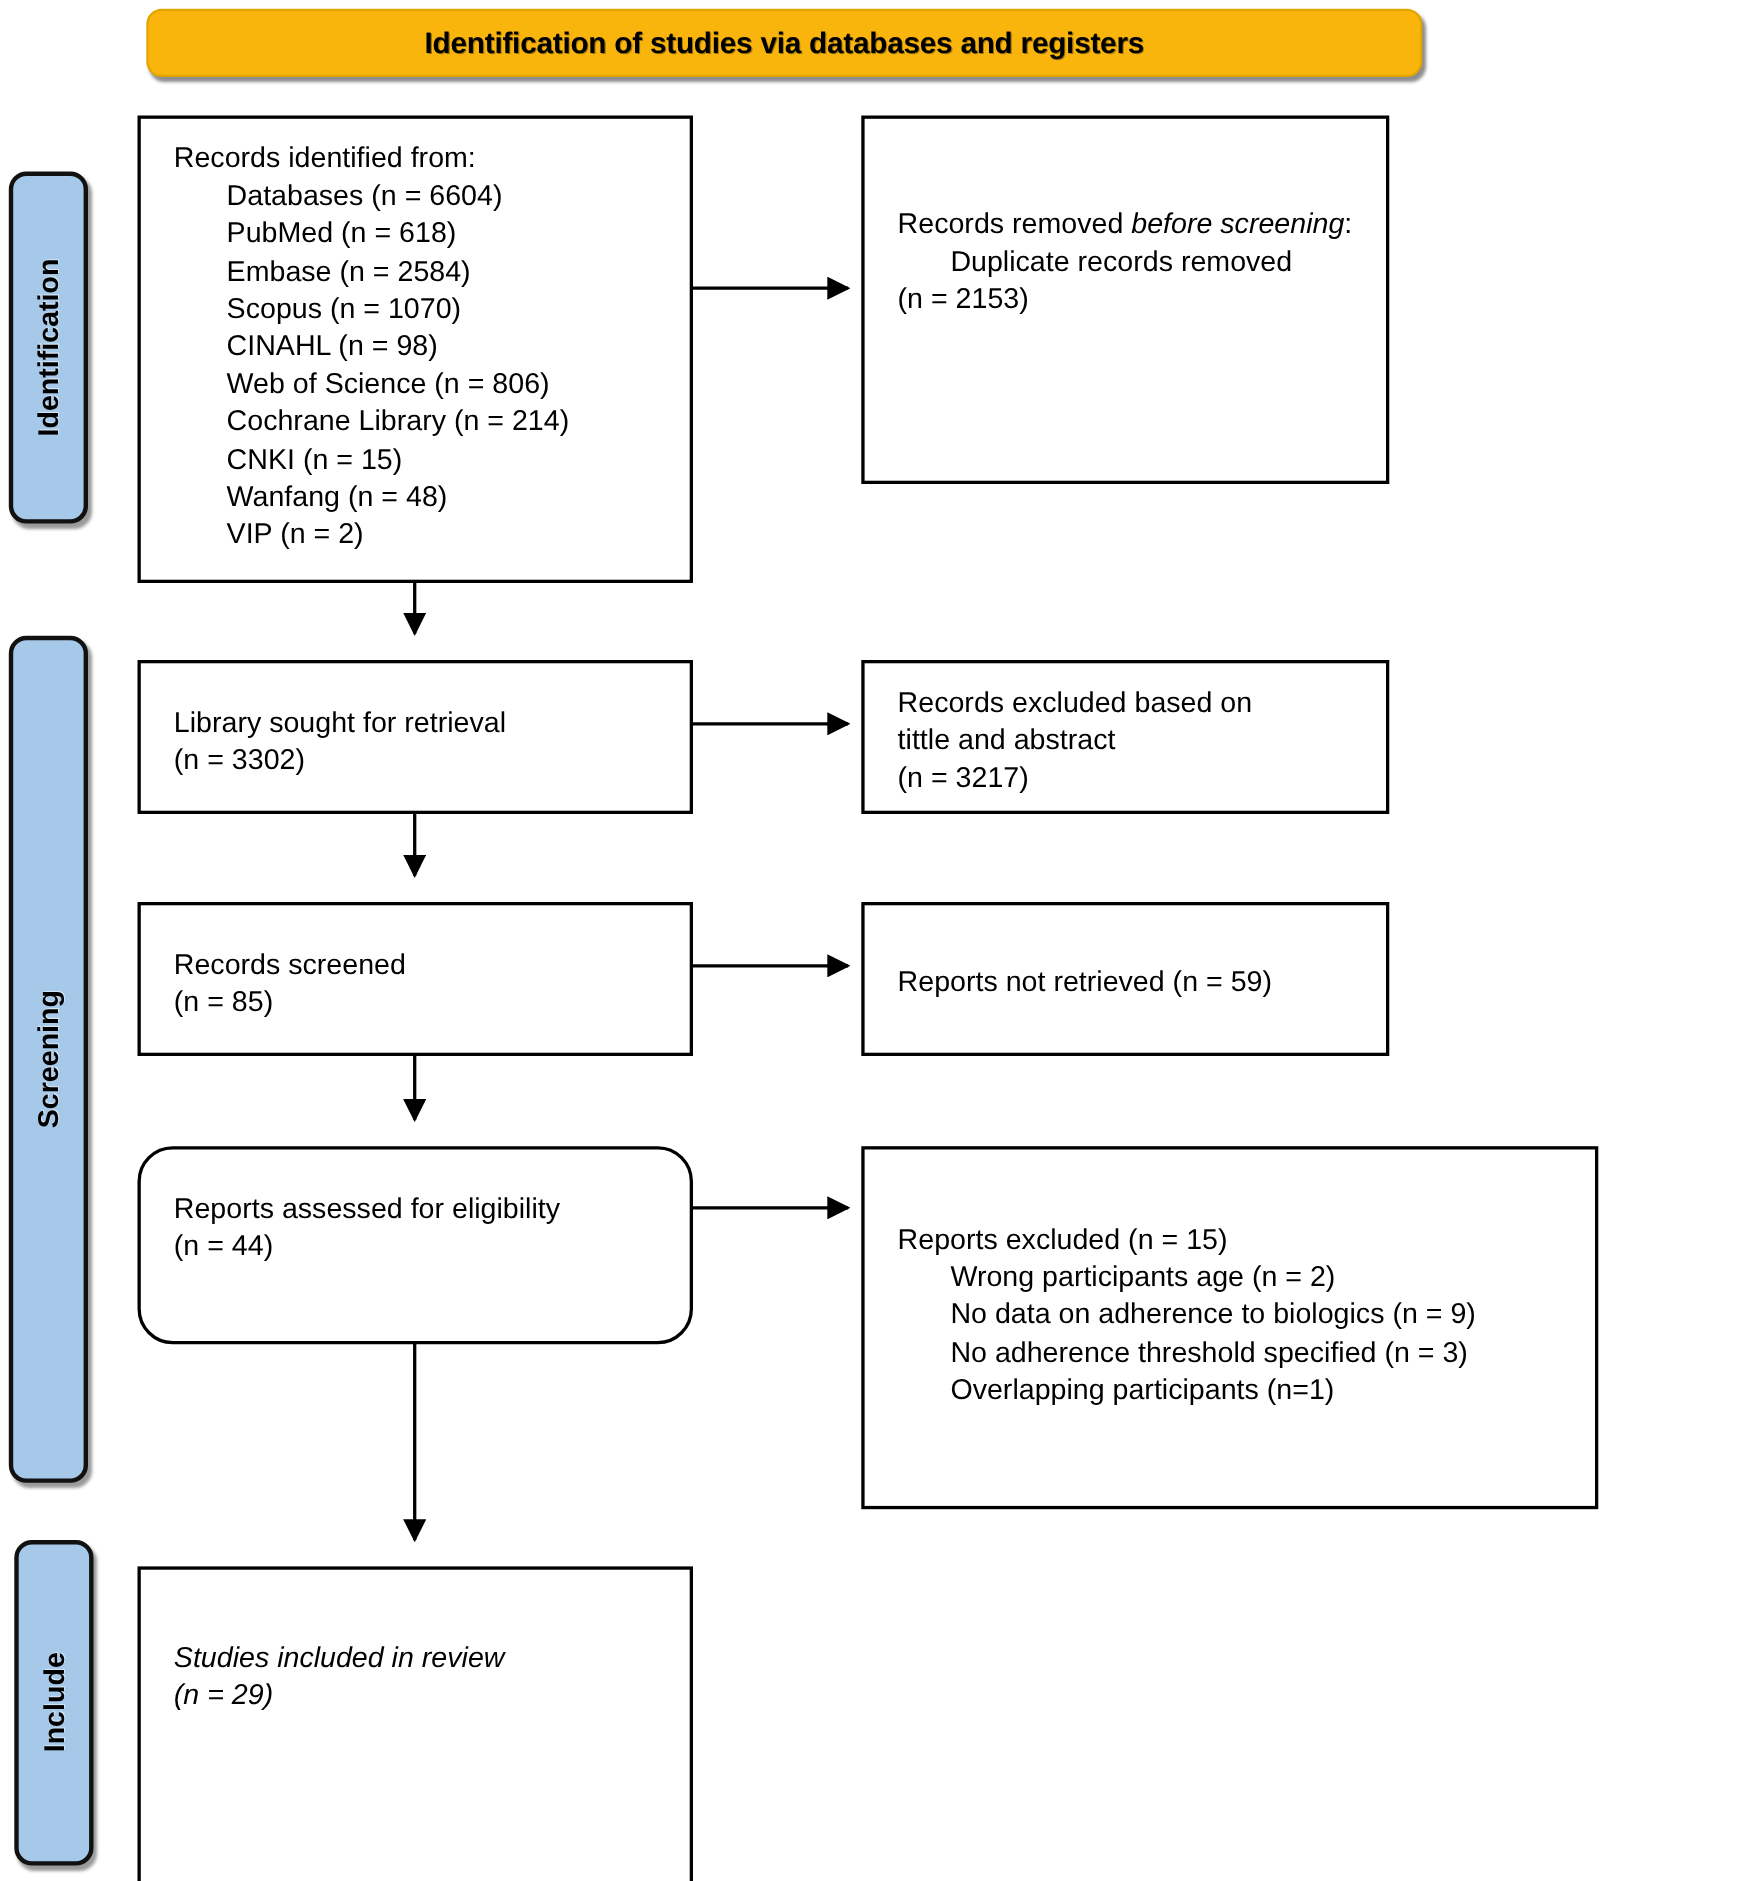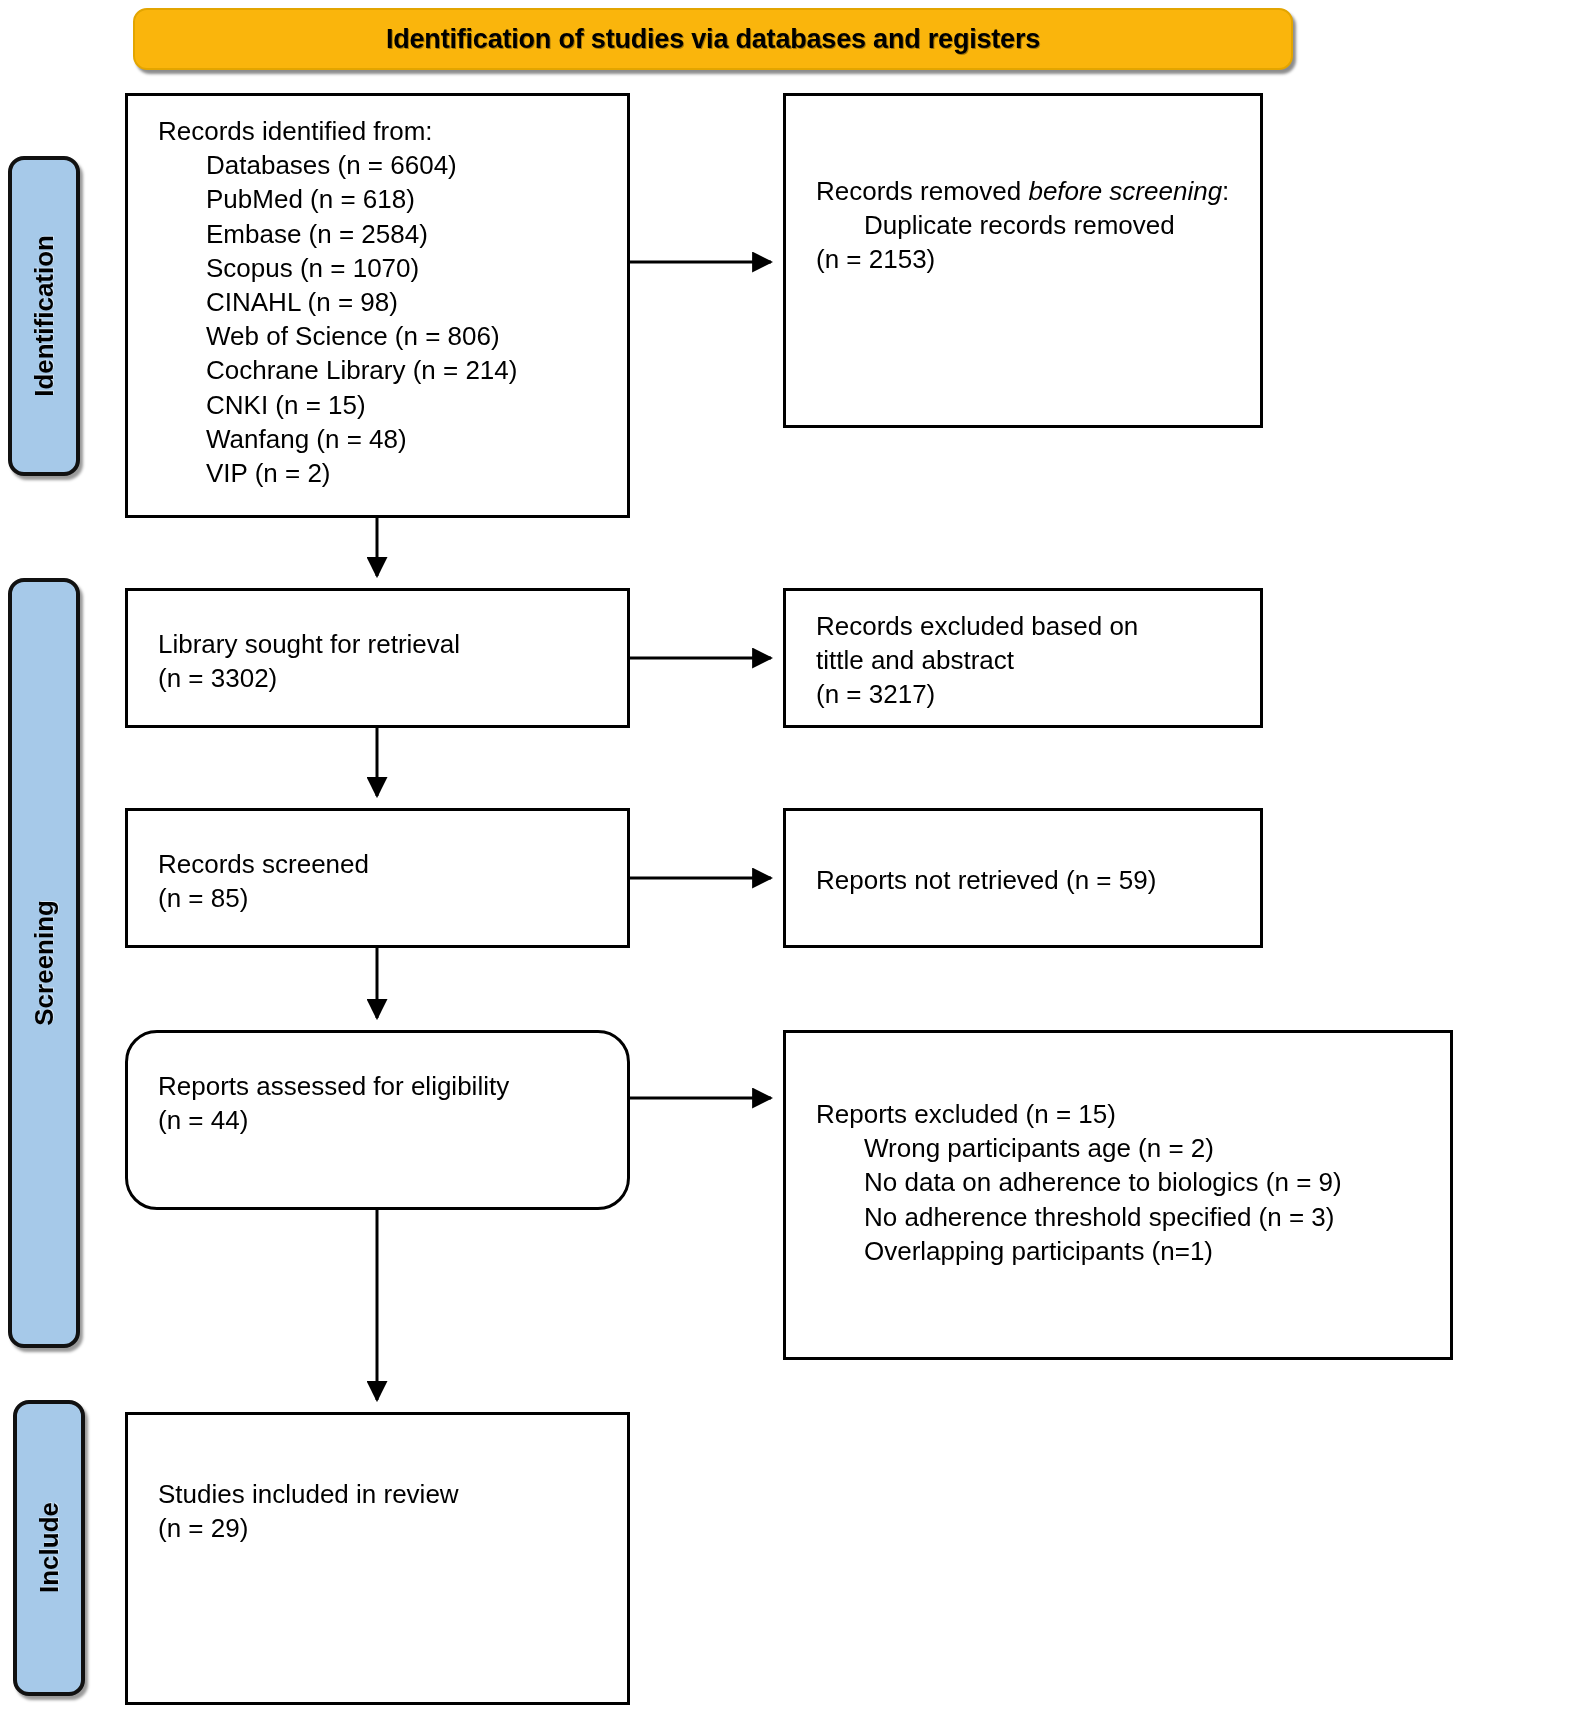--- a/index.html
+++ b/index.html
@@ -72,20 +72,21 @@
   .stage-identification { left: 8px;  top: 156px;  width: 72px;  height: 320px; }
   .stage-screening      { left: 8px;  top: 578px;  width: 72px;  height: 770px; }
   .stage-include        { left: 13px; top: 1400px; width: 72px;  height: 296px; }
 
   
   .box {
     position: absolute;
     background: #ffffff;
     border: 3px solid #000000;
     padding: 0;
+    margin-top: 12px;
   }
   .box-inner {
     padding: 18px 16px 10px 30px;
     font-size: 26px;
     line-height: 1.315;
     color: #000000;
   }
   .box-line { white-space: nowrap; }
   .indent   { padding-left: 48px; }
   .ital     { font-style: italic; }
@@ -100,21 +101,21 @@
   .box-excluded     { left: 783px; top: 1030px; width: 670px; height: 330px; }
   .box-included     { left: 125px; top: 1412px; width: 505px; height: 293px; }
 
   .box-removed  .box-inner { padding-top: 78px; }
   .box-sought   .box-inner,
   .box-screened .box-inner,
   .box-assessed .box-inner { padding-top: 36px; }
   .box-exc-title .box-inner { padding-top: 18px; }
   .box-notretrieved .box-inner { padding-top: 52px; }
   .box-excluded .box-inner { padding-top: 64px; }
-  .box-included .box-inner { padding-top: 62px; }
+  .box-included .box-inner { padding-top: 62px; font-style: italic; }
 
   
   #connectors {
     position: absolute;
     left: 0; top: 0;
     width: 1594px;
     height: 1710px;
     pointer-events: none;
   }
 </style>

